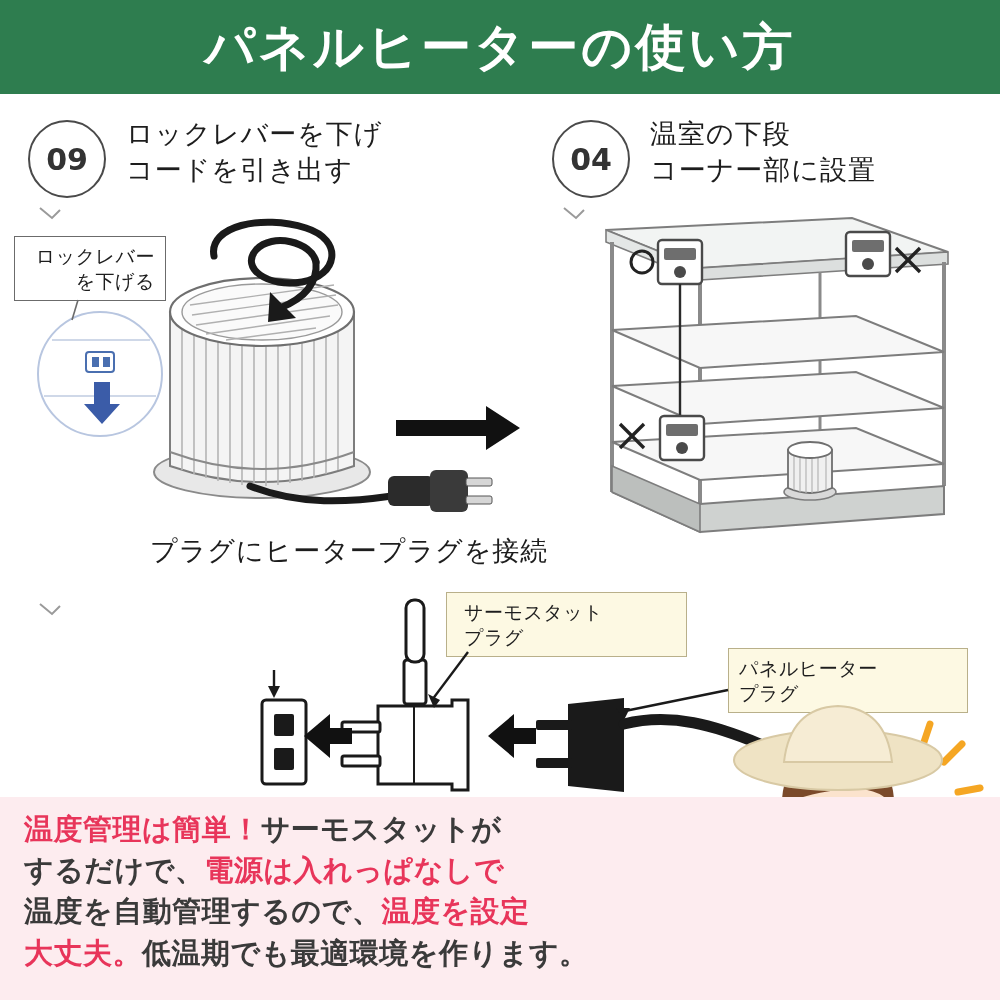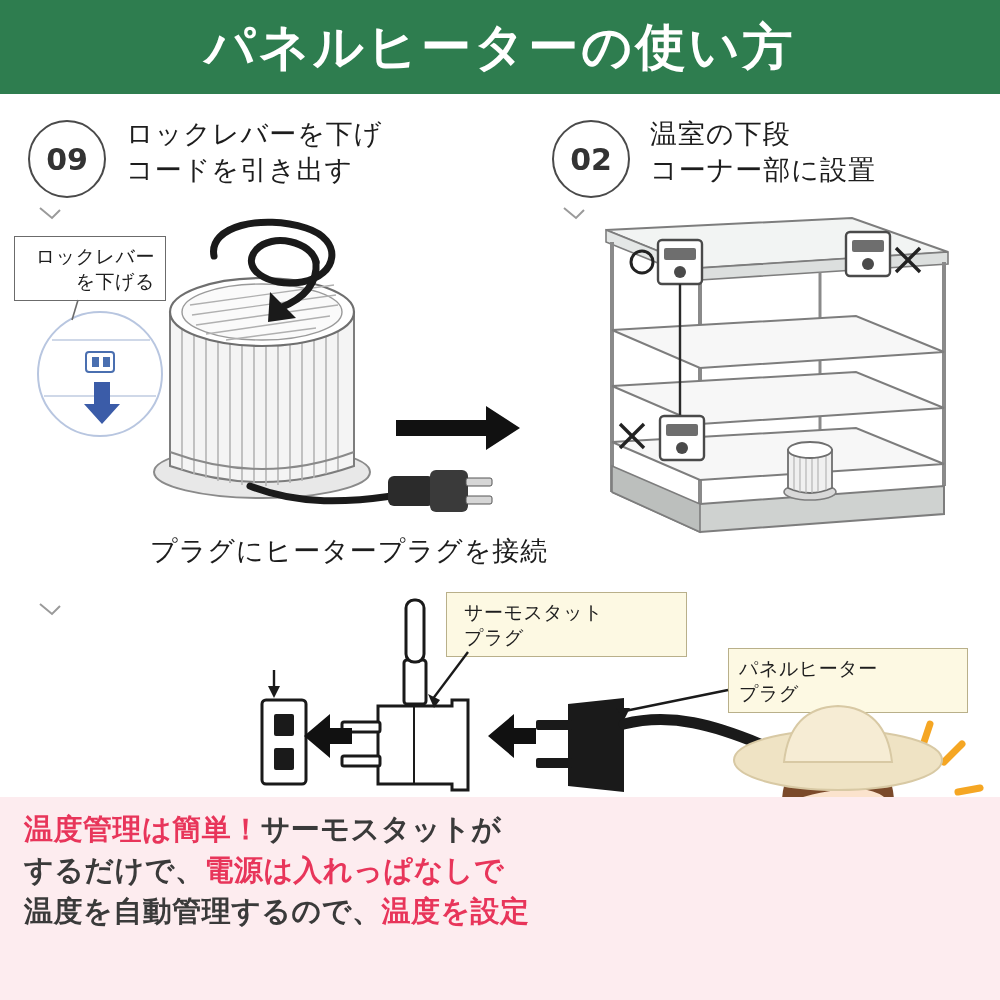--- a/index.html
+++ b/index.html
@@ -69,21 +69,21 @@
   <div class="step-badge" style="left:28px;top:120px;">
     <span>09</span>
   </div>
   <div class="step-title" style="left:126px;top:116px;">ロックレバーを下げ
 コードを引き出す</div>
 
   <div class="callout" style="left:14px;top:236px;width:130px;text-align:right;">ロックレバー
 を下げる</div>
 
   <div class="step-badge" style="left:552px;top:120px;">
-    <span>02</span>
+    <span>04</span>
   </div>
   <div class="step-title" style="left:650px;top:116px;">温室の下段
 コーナー部に設置</div>
 
   <div class="step-title" style="left:150px;top:533px;">プラグにヒータープラグを接続</div>
 
   <div class="callout cream" style="left:446px;top:592px;width:212px;padding-left:17px;">サーモスタット
 プラグ</div>
   <div class="callout cream" style="left:728px;top:648px;width:218px;">パネルヒーター
 プラグ</div>
@@ -306,16 +306,19 @@
     <div class="banner-text">
       <div>
         <span class="hl">温度管理は簡単！</span><span>サーモスタットが</span>
       </div>
       <div>
         <span>するだけで、</span><span class="hl">電源は入れっぱなしで</span>
       </div>
       <div>
         <span>温度を自動管理するので、</span><span class="hl">温度を設定</span>
       </div>
+      <div>
+        <span class="hl">大丈夫。</span><span>低温期でも最適環境を作ります。</span>
+      </div>
     </div>
   </div>
 
 </div>
 
 </body></html>

